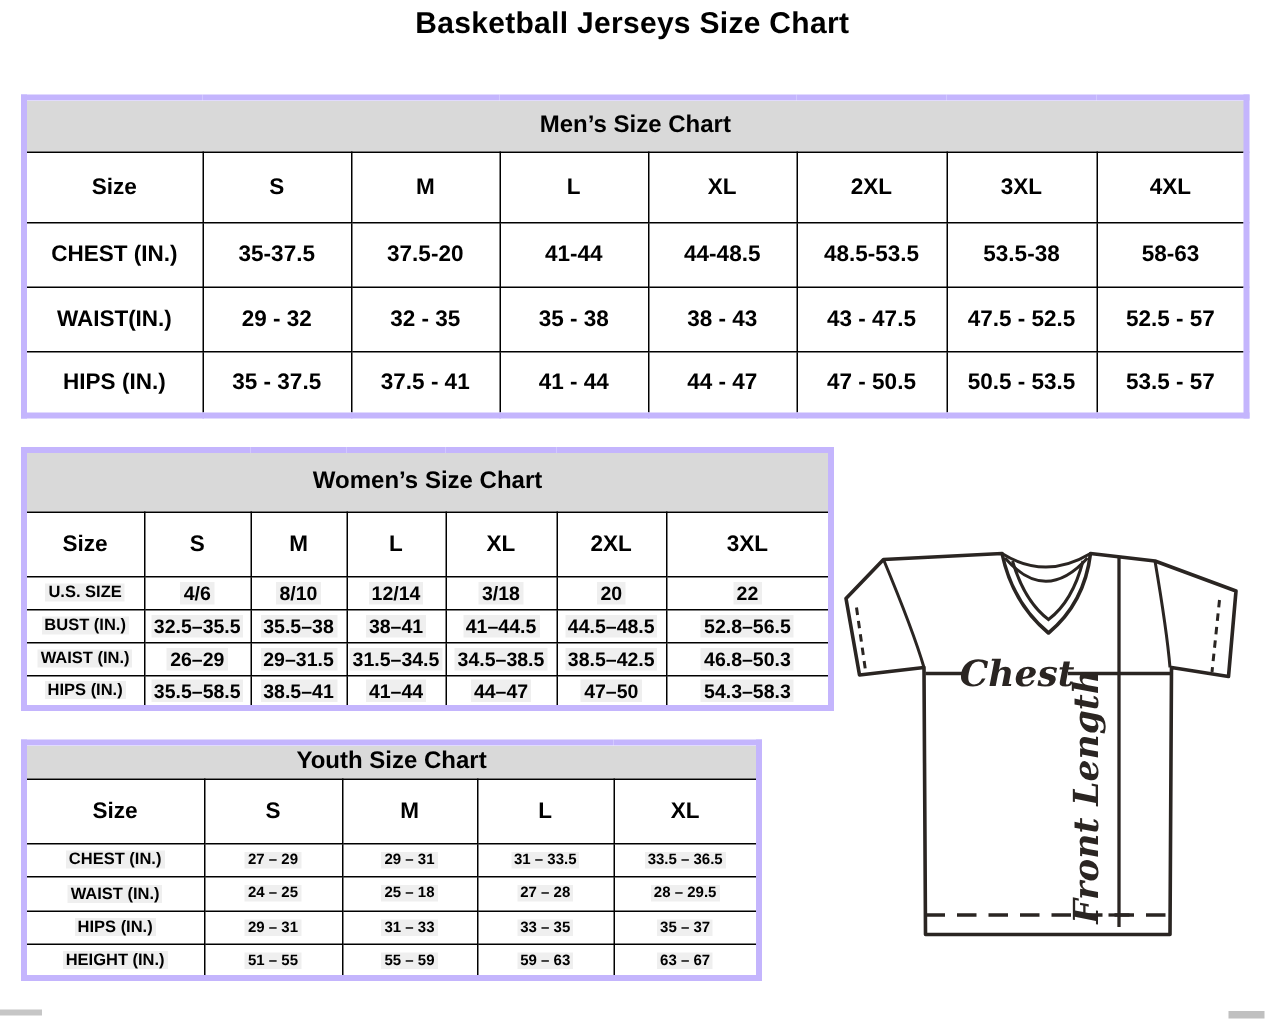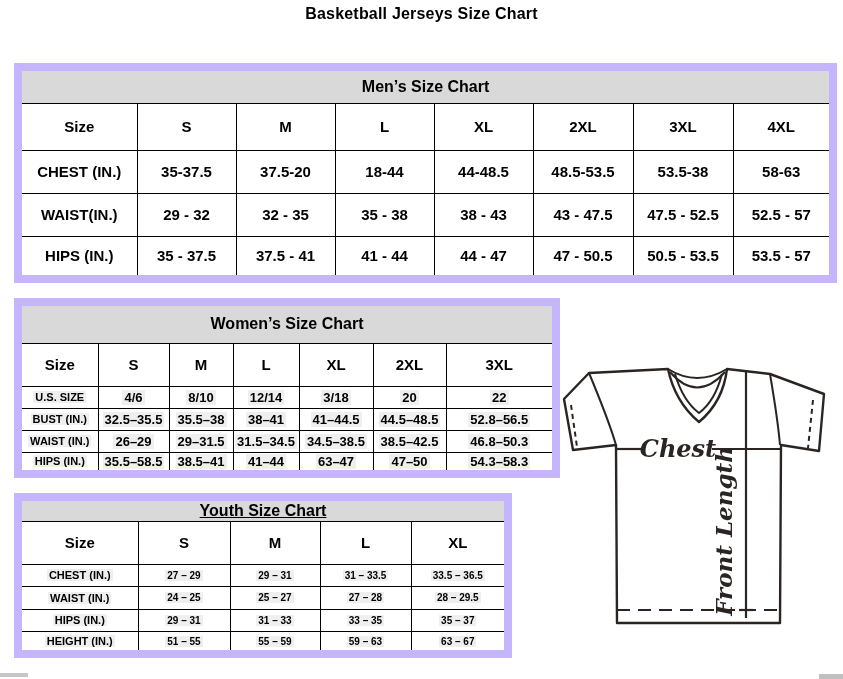--- a/index.html
+++ b/index.html
@@ -2,25 +2,25 @@
 <html><head>
 <meta charset="utf-8">
 <style>
   html,body { margin:0; padding:0; }
   body {
     width:843px; height:679px; position:relative; overflow:hidden;
     background:#ffffff; font-family:"Liberation Sans", sans-serif; color:#000;
   }
   .page-title {
     position:absolute; top:5px; left:0; width:843px; text-align:center;
-    font-size:16px; font-weight:bold; letter-spacing:0.2px;
+    font-size:20px; font-weight:bold; letter-spacing:0.2px;
   }
   table.tbl {
     position:absolute; border-collapse:collapse; table-layout:fixed;
-    border:8px solid #c4b5fd;
+    border:4px solid #c4b5fd;
   }
   .tbl td {
     border:1px solid #000; text-align:center; vertical-align:middle;
     padding:0; font-weight:bold; color:#000; overflow:hidden; white-space:nowrap;
   }
   .tbl tr.band td { background:#d9d9d9; font-size:16px; }
   
   .mens { left:14px; top:63px; width:815px; }
   .mens tr.band { height:36px; }
   .mens tr.sizerow { height:47px; }
@@ -29,21 +29,21 @@
   .mens tr.band td { font-size:16px; }
   
   .womens { left:14px; top:298px; width:538px; }
   .womens tr.band { height:41px;border-radius:13px; }
   .womens tr.sizerow { height:43px; }
   .womens tr.sizerow td { font-size:15px; }
   .womens tr.datarow { height:22px; }
   .womens tr.datarow td { font-size:13px; }
   
   .youth { left:14px; top:493px; width:490px; }
-  .youth tr.band { height:24px;text-decoration:underline; }
+  .youth tr.band { height:24px; }
   .youth tr.sizerow { height:43px; }
   .youth tr.sizerow td { font-size:15px; }
   .youth tr.datarow { height:22.5px; }
   .youth tr.datarow td { font-size:10px; }
   
   .womens tr.datarow td.rowlabel, .youth tr.datarow td.rowlabel { font-size:11px; }
   .hl { background:#efefef; padding:0 2px; }
   
   .jersey { position:absolute; left:556px; top:358px; width:272px; height:268px; }
   .dline { stroke:#2a2522; fill:none; }
@@ -80,21 +80,21 @@
     <td>L</td>
     <td>XL</td>
     <td>2XL</td>
     <td>3XL</td>
     <td>4XL</td>
   </tr>
   <tr class="datarow">
     <td class="rowlabel">CHEST (IN.)</td>
     <td>35-37.5</td>
     <td>37.5-20</td>
-    <td>18-44</td>
+    <td>41-44</td>
     <td>44-48.5</td>
     <td>48.5-53.5</td>
     <td>53.5-38</td>
     <td>58-63</td>
   </tr>
   <tr class="datarow">
     <td class="rowlabel">WAIST(IN.)</td>
     <td>29 - 32</td>
     <td>32 - 35</td>
     <td>35 - 38</td>
@@ -164,21 +164,21 @@
     <td><span class="hl">31.5–34.5</span></td>
     <td><span class="hl">34.5–38.5</span></td>
     <td><span class="hl">38.5–42.5</span></td>
     <td><span class="hl">46.8–50.3</span></td>
   </tr>
   <tr class="datarow">
     <td class="rowlabel"><span class="hl">HIPS (IN.)</span></td>
     <td><span class="hl">35.5–58.5</span></td>
     <td><span class="hl">38.5–41</span></td>
     <td><span class="hl">41–44</span></td>
-    <td><span class="hl">63–47</span></td>
+    <td><span class="hl">44–47</span></td>
     <td><span class="hl">47–50</span></td>
     <td><span class="hl">54.3–58.3</span></td>
   </tr>
 </tbody>
   </table>
 
 <table class="tbl youth">
   <colgroup>
     <col style="width:120px">
       <col style="width:92px">
@@ -200,21 +200,21 @@
   <tr class="datarow">
     <td class="rowlabel"><span class="hl">CHEST (IN.)</span></td>
     <td><span class="hl">27 – 29</span></td>
     <td><span class="hl">29 – 31</span></td>
     <td><span class="hl">31 – 33.5</span></td>
     <td><span class="hl">33.5 – 36.5</span></td>
   </tr>
   <tr class="datarow">
     <td class="rowlabel"><span class="hl">WAIST (IN.)</span></td>
     <td><span class="hl">24 – 25</span></td>
-    <td><span class="hl">25 – 27</span></td>
+    <td><span class="hl">25 – 18</span></td>
     <td><span class="hl">27 – 28</span></td>
     <td><span class="hl">28 – 29.5</span></td>
   </tr>
   <tr class="datarow">
     <td class="rowlabel"><span class="hl">HIPS (IN.)</span></td>
     <td><span class="hl">29 – 31</span></td>
     <td><span class="hl">31 – 33</span></td>
     <td><span class="hl">33 – 35</span></td>
     <td><span class="hl">35 – 37</span></td>
   </tr>

